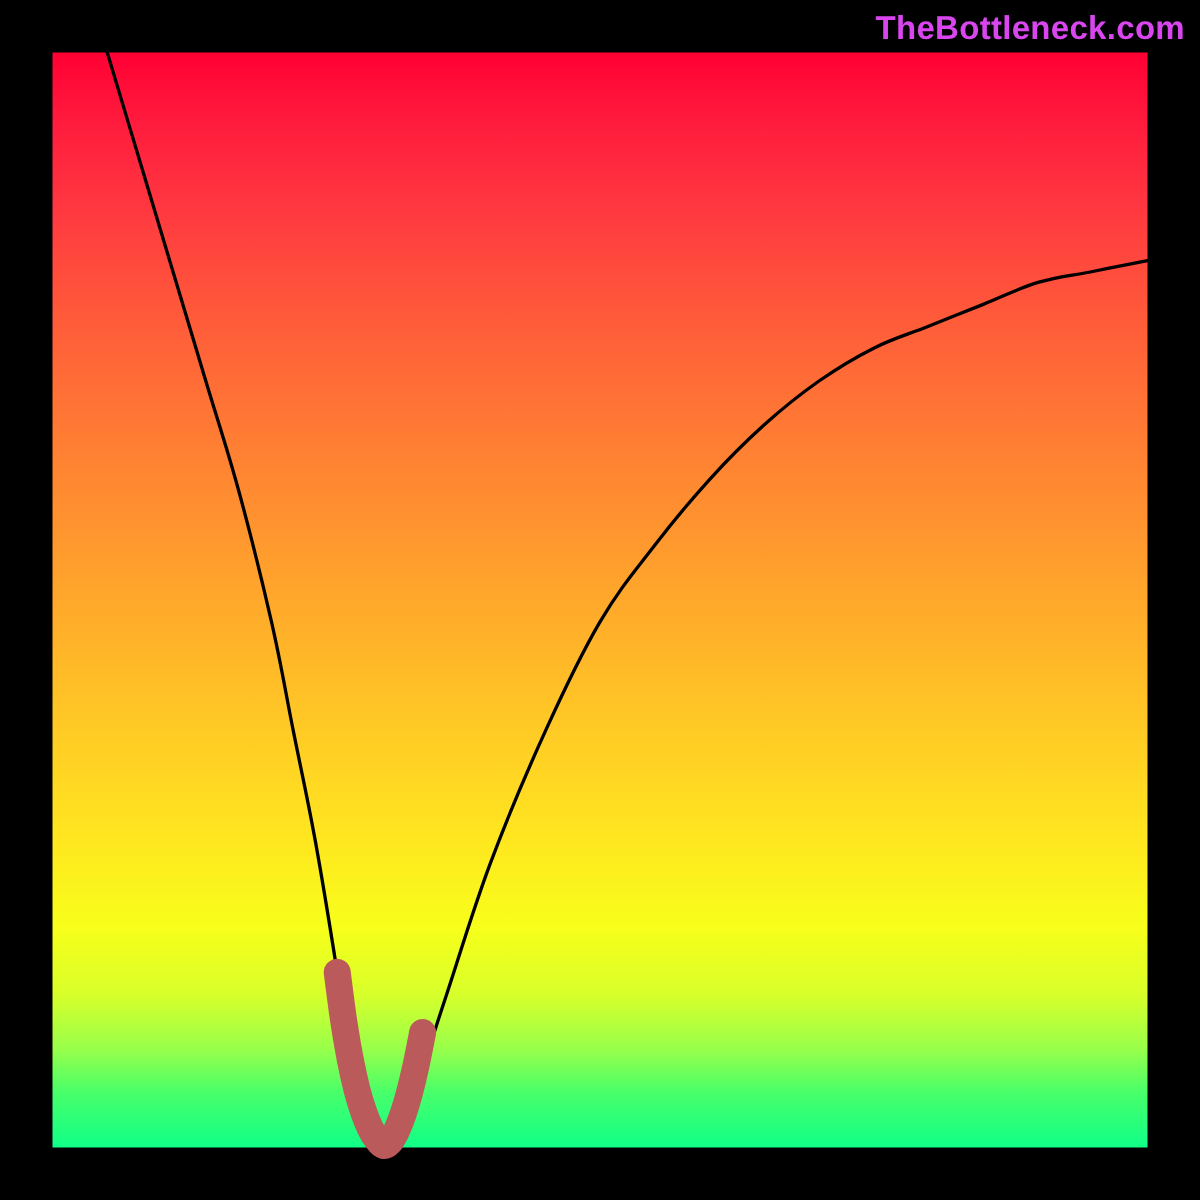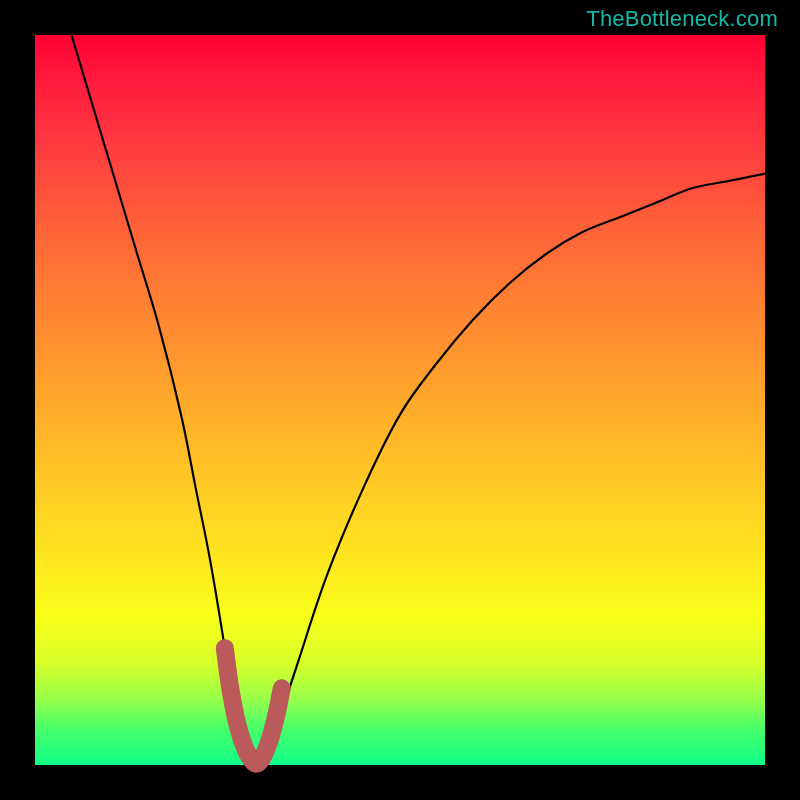--- a/index.html
+++ b/index.html
@@ -37,24 +37,24 @@
       #f7ff1a 80%,
       #d8ff2a 86%,
       #98ff4a 91%,
       #48ff6a 95%,
       #10ff88 100%
     );
   }
   .attribution {
     position: absolute;
     top: 6px;
-    right: 22px;
-    color: #14b8a6;
+    right: 10px;
+    color: #d946ef;
     font-size: 22px;
-    font-weight: 400;
+    font-weight: 700;
     letter-spacing: 0.2px;
     user-select: none;
   }
   svg.curve {
     position: absolute;
     left: 0;
     top: 0;
     width: 730px;
     height: 730px;
     overflow: visible;

